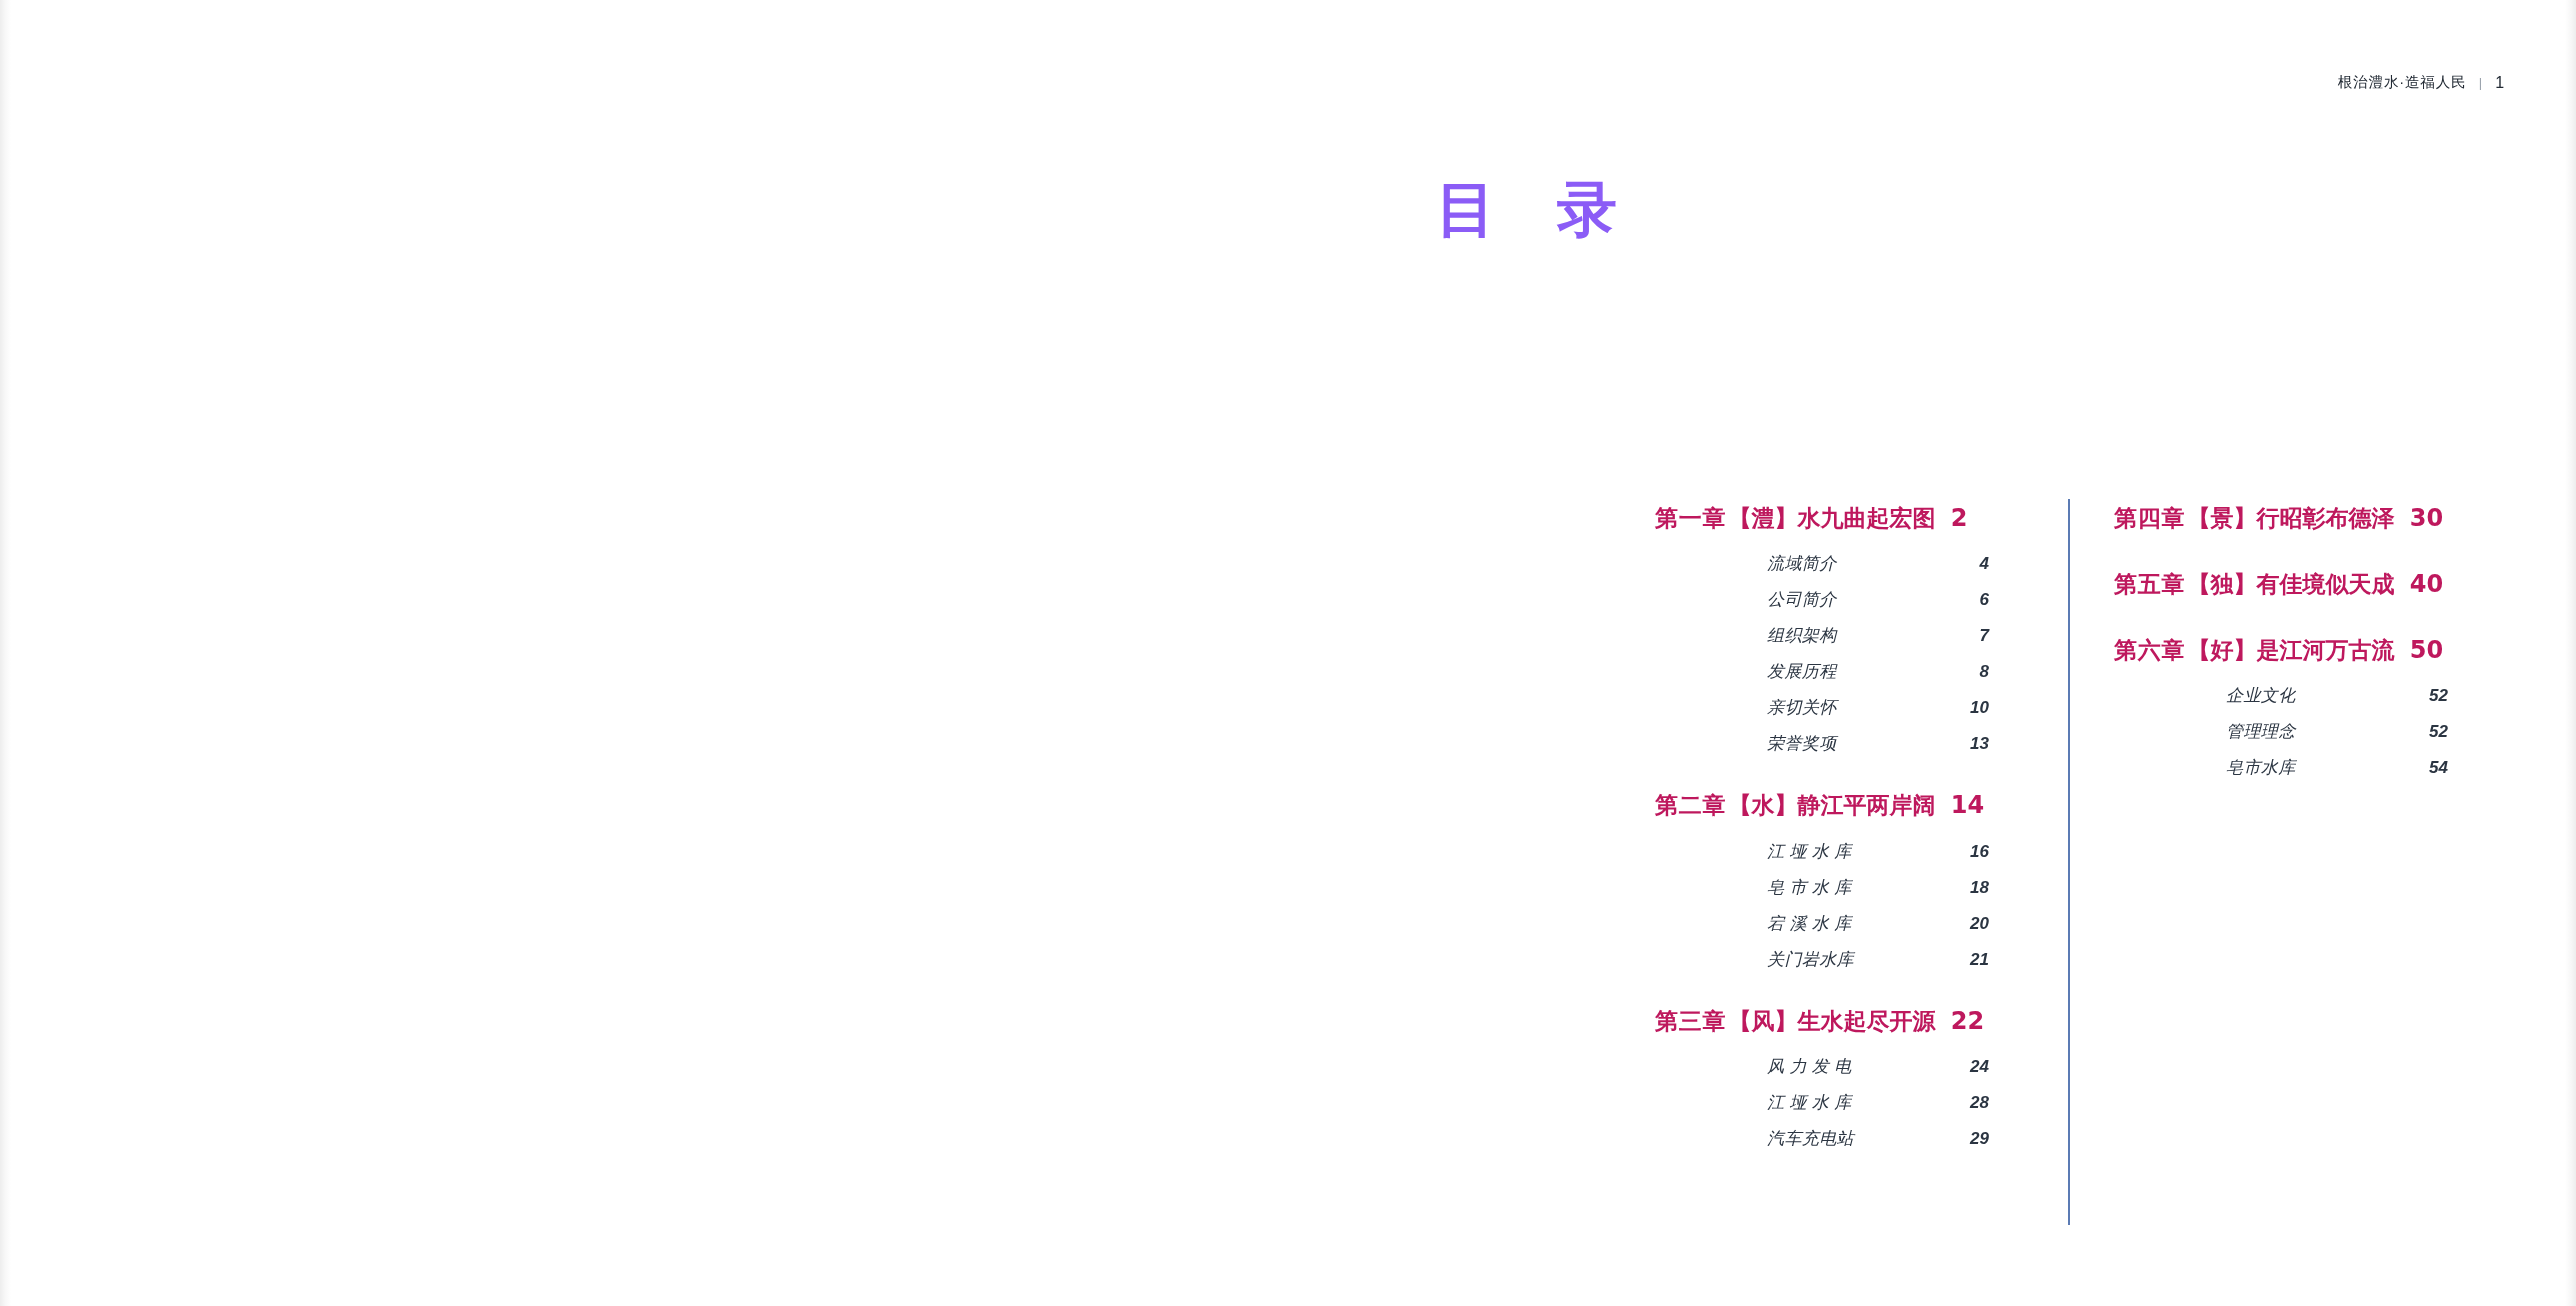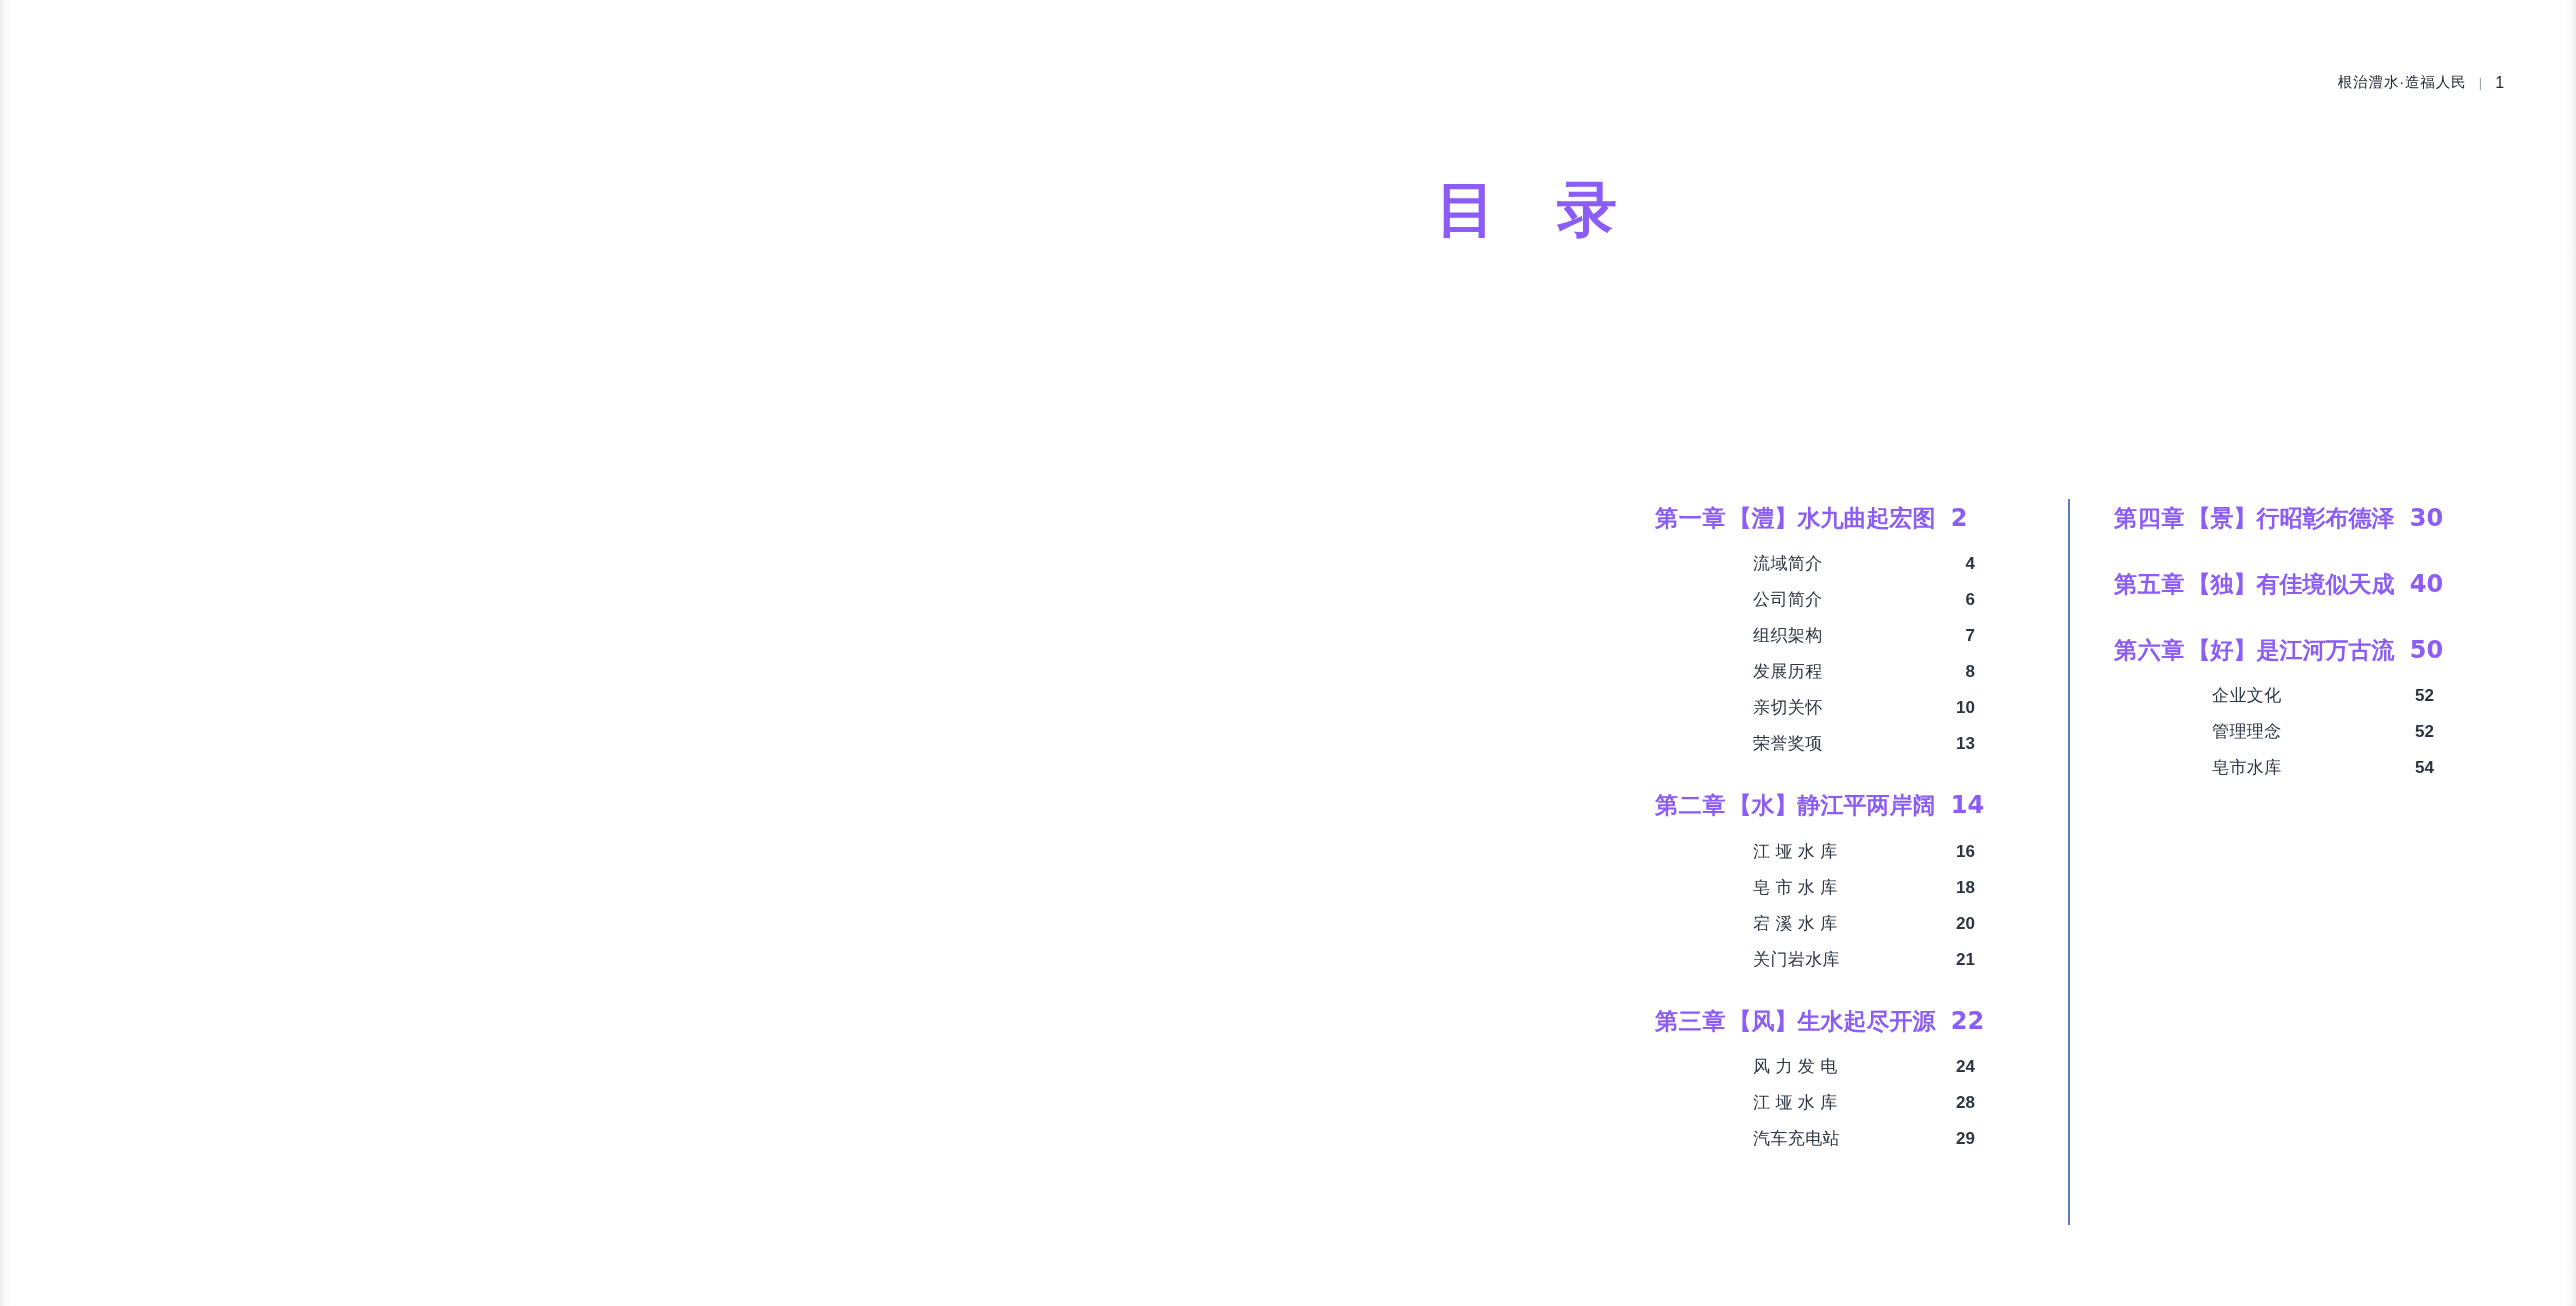--- a/index.html
+++ b/index.html
@@ -106,41 +106,42 @@
     margin-bottom: 35px;
   }
   .chapter-block.last {
     margin-bottom: 0;
   }
   .chapter-head {
     display: flex;
     align-items: baseline;
     font-size: 23px;
     font-weight: bold;
-    color: #8b5cf6;
+    color: #be185d;
     white-space: nowrap;
     margin-bottom: 18.4px;
     font-family: "DejaVu Sans", "Liberation Sans", sans-serif;
   }
   .chapter-head .ch-num {
     letter-spacing: 0.8px;
   }
   .chapter-head .ch-name {
     margin-left: 2px;
     letter-spacing: 0px;
   }
   .chapter-head .ch-page {
     margin-left: 15.4px;
     font-size: 24px;
   }
 
   .sub-list {
     list-style: none;
-    margin: 0;
+    margin: 14px;
     padding: 0;
+    font-style: italic;
   }
   .sub-item {
     display: flex;
     align-items: baseline;
     font-size: 17px;
     color: #2b3542;
     margin-bottom: 13px;
     white-space: nowrap;
   }
   .sub-item .sub-label {

